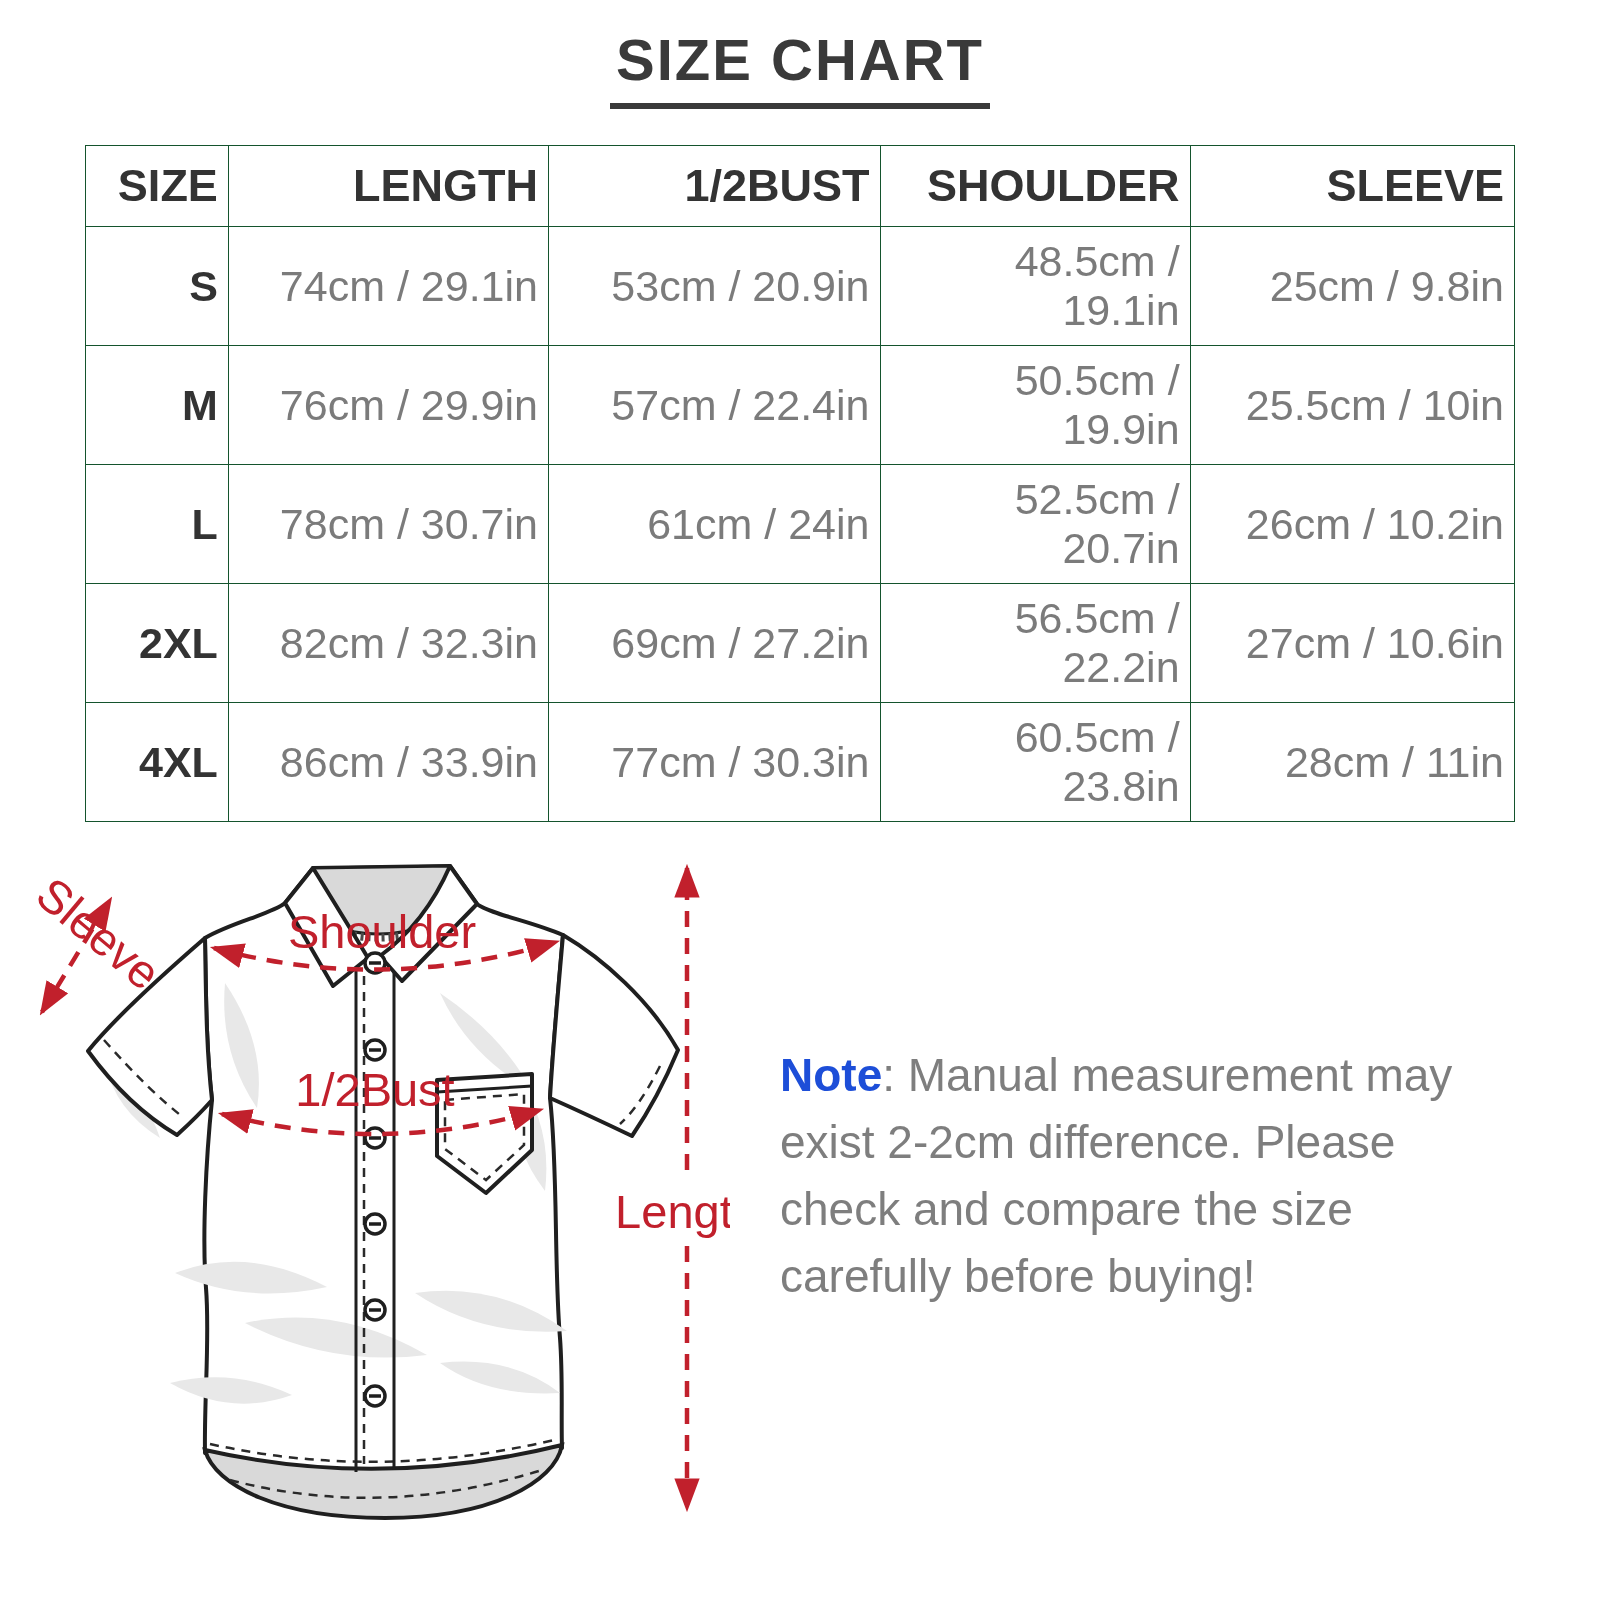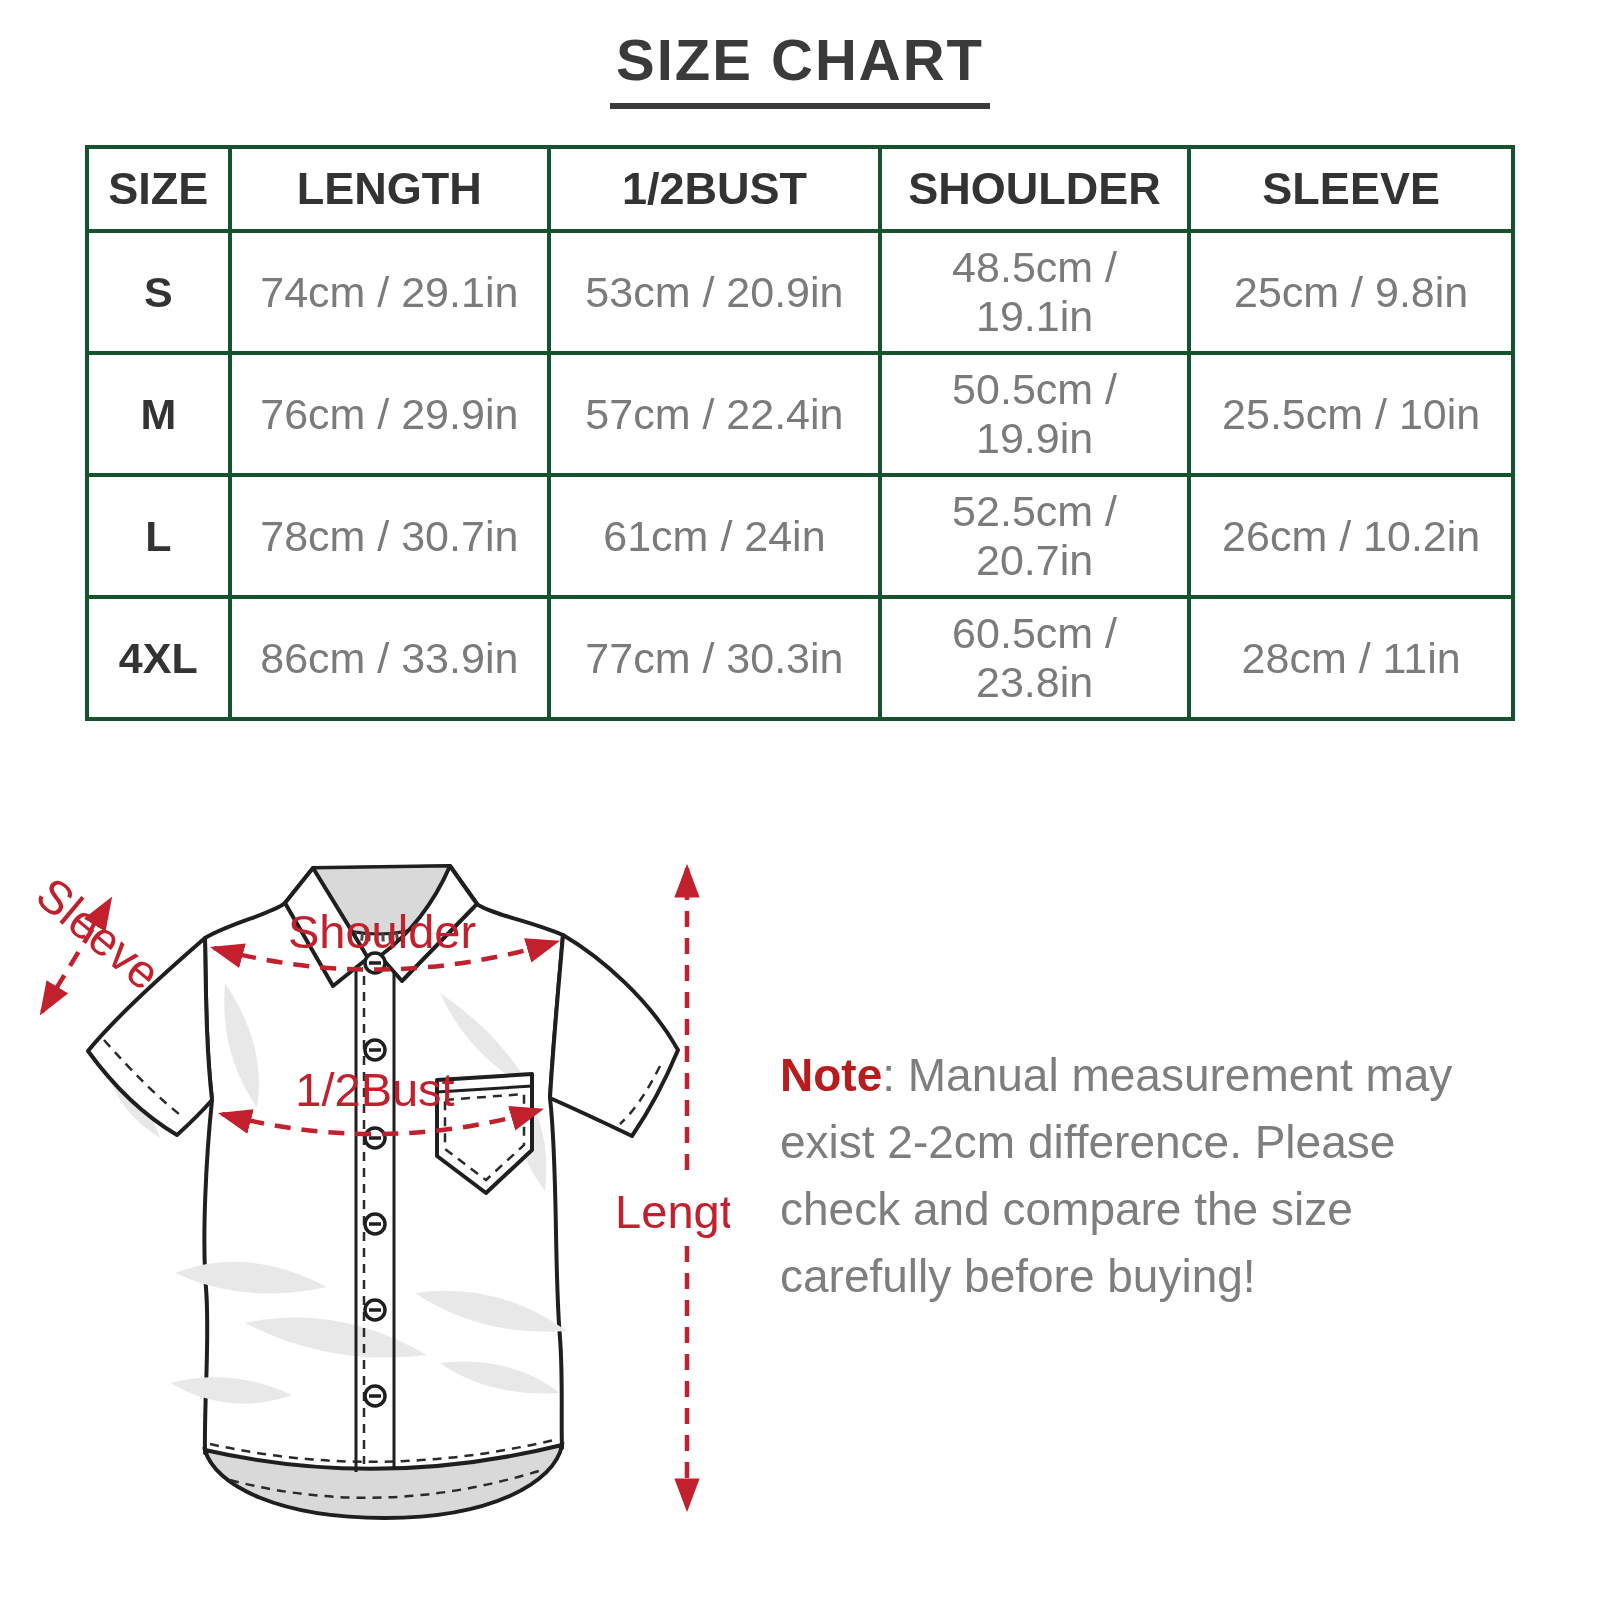--- a/index.html
+++ b/index.html
@@ -5,28 +5,28 @@
   html,body{margin:0;padding:0;background:#ffffff;}
   body{width:1600px;height:1600px;position:relative;font-family:"Liberation Sans",sans-serif;overflow:hidden;}
 
   
   .title-wrap{position:absolute;top:26px;left:0;width:1600px;text-align:center;}
   .title{display:inline-block;font-size:58px;font-weight:bold;letter-spacing:2px;color:#3a3a3a;
          border-bottom:6px solid #3a3a3a;padding:0 6px 10px 6px;}
 
   
   .size-table{position:absolute;left:85px;top:145px;width:1430px;border-collapse:collapse;table-layout:fixed;}
-  .size-table th,.size-table td{border:4px solid #14532d;text-align:center;vertical-align:middle;padding:10px;}
+  .size-table th,.size-table td{border:1px solid #14532d;text-align:right;vertical-align:middle;padding:10px;}
   .size-table thead th{height:60px;font-size:45px;font-weight:bold;color:#333333;}
   .size-table tbody th{height:66px;font-size:43px;font-weight:bold;color:#333333;}
   .size-table tbody td{height:66px;font-size:43px;font-weight:normal;color:#7b7b7b;}
 
   
   .note{position:absolute;left:780px;top:1042px;width:745px;font-size:46px;line-height:67px;color:#7e7e7e;}
-  .note b{color:#b91c1c;}
+  .note b{color:#1d4ed8;}
 
   
   .diagram{position:absolute;left:10px;top:818px;width:720px;height:762px;}
   .outline{fill:#ffffff;stroke:#1f1f1f;stroke-width:4;stroke-linejoin:round;}
   .thin{fill:none;stroke:#1f1f1f;stroke-width:3;}
   .stitch{fill:none;stroke:#2a2a2a;stroke-width:2.5;stroke-dasharray:9 7;}
   .wrinkle{fill:#e8e8e8;stroke:none;}
   .red-dash{fill:none;stroke:#c1202c;stroke-width:4.5;stroke-dasharray:16 11;}
   .red-label{fill:#c1202c;font-family:"Liberation Sans",sans-serif;font-size:47px;}
 </style>
@@ -70,20 +70,27 @@
         <td>25.5cm / 10in</td>
       </tr>
       <tr>
         <th>L</th>
         <td>78cm / 30.7in</td>
         <td>61cm / 24in</td>
         <td>52.5cm / 20.7in</td>
         <td>26cm / 10.2in</td>
       </tr>
       <tr>
+        <th>2XL</th>
+        <td>82cm / 32.3in</td>
+        <td>69cm / 27.2in</td>
+        <td>56.5cm / 22.2in</td>
+        <td>27cm / 10.6in</td>
+      </tr>
+      <tr>
         <th>4XL</th>
         <td>86cm / 33.9in</td>
         <td>77cm / 30.3in</td>
         <td>60.5cm / 23.8in</td>
         <td>28cm / 11in</td>
       </tr>
     </tbody>
 </table>
 
 <svg class="diagram" viewBox="0 0 720 762" aria-hidden="true">

